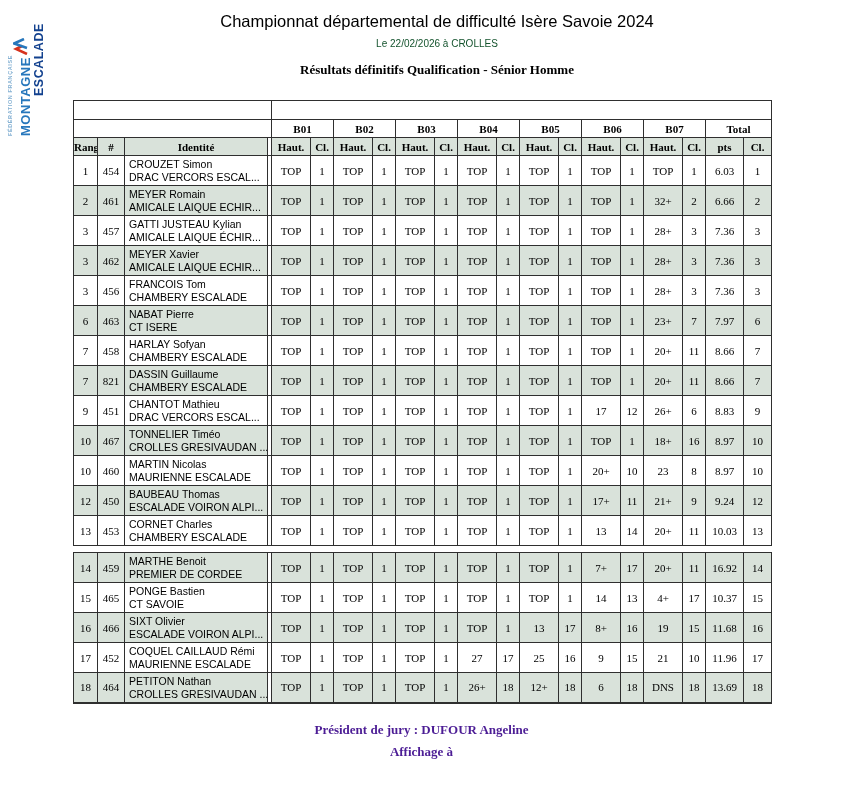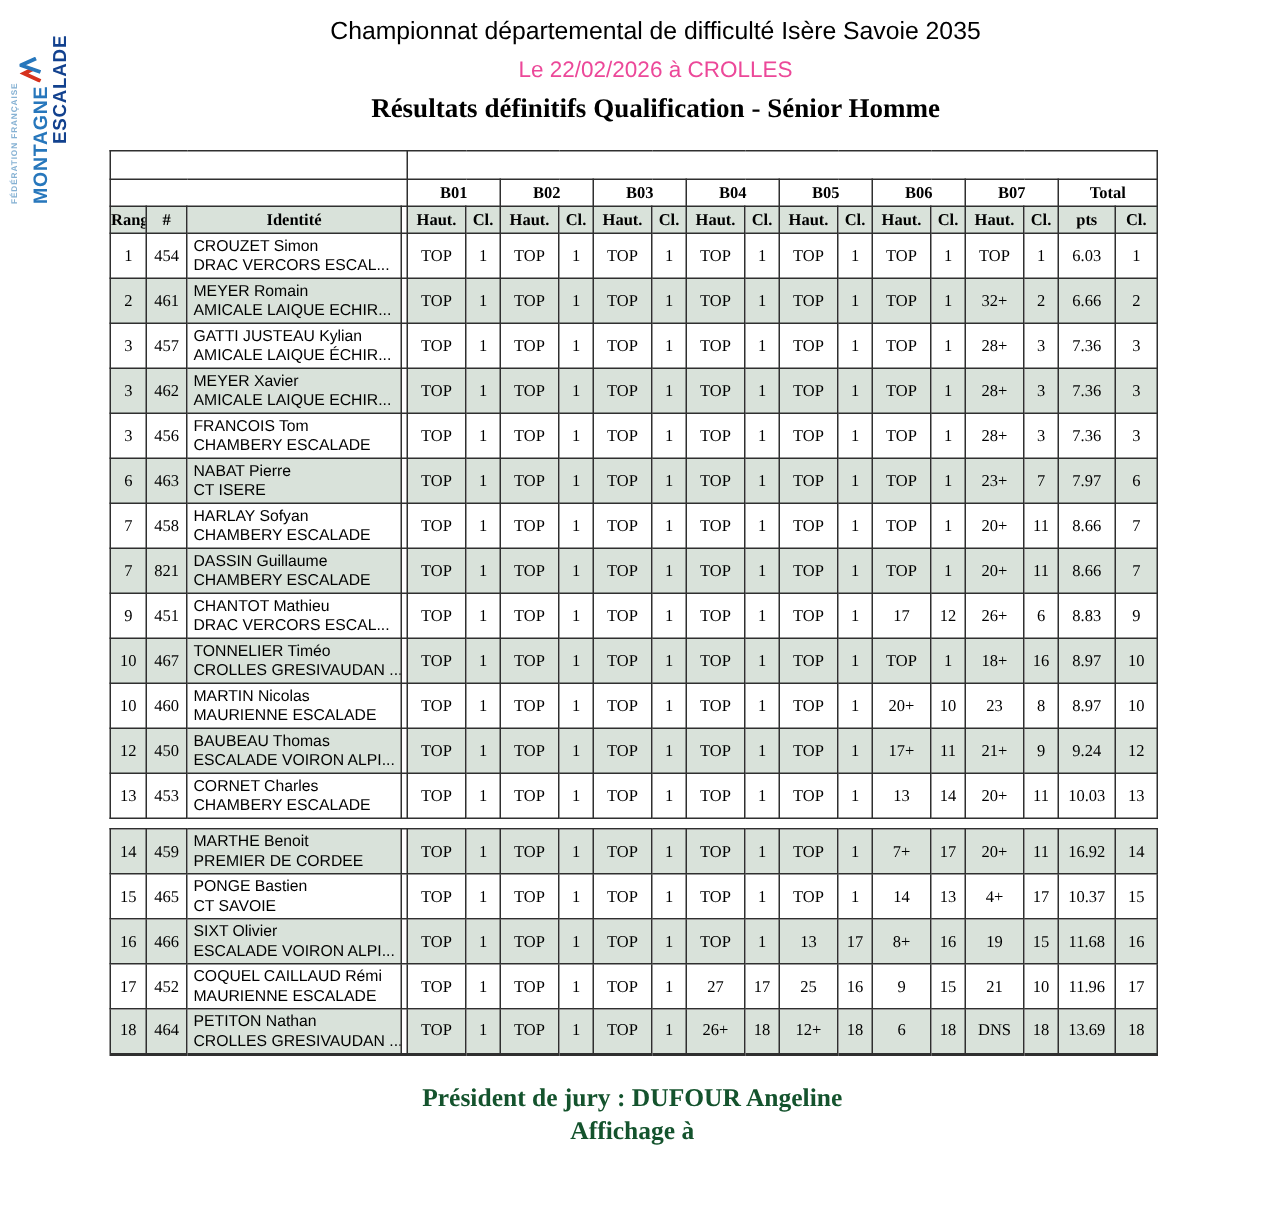--- a/index.html
+++ b/index.html
@@ -4,23 +4,23 @@
 <style>
   html,body { margin:0; padding:0; }
   body {
     width:843px; height:807px; background:#ffffff; position:relative;
     font-family:"Liberation Sans", sans-serif; overflow:hidden;
   }
 
   
   .title-wrap { position:absolute; left:31px; top:0; width:812px; text-align:center; }
   .title1 { position:absolute; top:12px; width:100%; font-size:16.5px; color:#000; }
-  .title2 { position:absolute; top:38px; width:100%; font-size:15px; color:#ec4899; }
+  .title2 { position:absolute; top:38px; width:100%; font-size:10px; color:#14532d; }
   .title3 { position:absolute; top:62px; width:100%;
-            font-family:"Liberation Serif", serif; font-weight:bold; font-size:18px; color:#000; }
+            font-family:"Liberation Serif", serif; font-weight:bold; font-size:13px; color:#000; }
 
   
   .logo-wrap { position:absolute; left:-26px; top:47px; width:122px; height:56px;
                transform:rotate(-90deg); }
   .logo-fed { font-size:5.5px; letter-spacing:0.6px; color:#85b1d3; font-weight:bold; }
   .logo-row { display:flex; align-items:flex-end; }
   .logo-montagne { font-size:13px; font-weight:bold; letter-spacing:0.5px; color:#2777bc; }
   .logo-icon { margin-left:2px; margin-bottom:1px; }
   .logo-escalade { font-size:12.5px; font-weight:bold; letter-spacing:0.5px;
                    color:#12418e; margin-left:40px; margin-top:-1px; }
@@ -41,21 +41,21 @@
   .hb   { border-bottom:2px solid #2f2f2f; } 
   .top2 { border-top:2px solid #2f2f2f; }
   tr.last td { border-bottom:2px solid #2f2f2f; }
   tr.spacer td { border:none; background:#fff; }
   td.ident { text-align:left; font-family:"Liberation Sans", sans-serif;
              font-size:10.5px; padding:1px 2px 0 4px; }
   td.ident div { line-height:13px; }
 
   
   .jury, .affichage { position:absolute; left:0; width:843px; text-align:center;
-        font-family:"Liberation Serif", serif; font-weight:bold; font-size:17px; color:#14532d; }
+        font-family:"Liberation Serif", serif; font-weight:bold; font-size:13px; color:#4c1d95; }
   .jury { top:722px; }
   .affichage { top:744px; }
 </style>
 </head>
 <body>
 
 <div class="logo-wrap">
   <div class="logo-fed">FÉDÉRATION FRANÇAISE</div>
   <div class="logo-row">
     <span class="logo-montagne">MONTAGNE</span>
@@ -63,21 +63,21 @@
       <svg width="17" height="15" viewBox="0 0 17 15">
         <path d="M1 14 L6 3 L9 9" fill="none" stroke="#d6321e" stroke-width="2.6"></path>
         <path d="M7 14 L11.5 1 L16 11" fill="none" stroke="#2777bc" stroke-width="2.6"></path>
       </svg>
     </span>
   </div>
   <div class="logo-escalade">ESCALADE</div>
 </div>
 
 <div class="title-wrap">
-  <div class="title1">Championnat départemental de difficulté Isère Savoie 2035</div>
+  <div class="title1">Championnat départemental de difficulté Isère Savoie 2024</div>
   <div class="title2">Le 22/02/2026 à CROLLES</div>
   <div class="title3">Résultats définitifs Qualification - Sénior Homme</div>
 </div>
 
 <table class="results">
   <colgroup>
     <col style="width:24px">
       <col style="width:27px">
       <col style="width:143px">
       <col style="width:4px">

